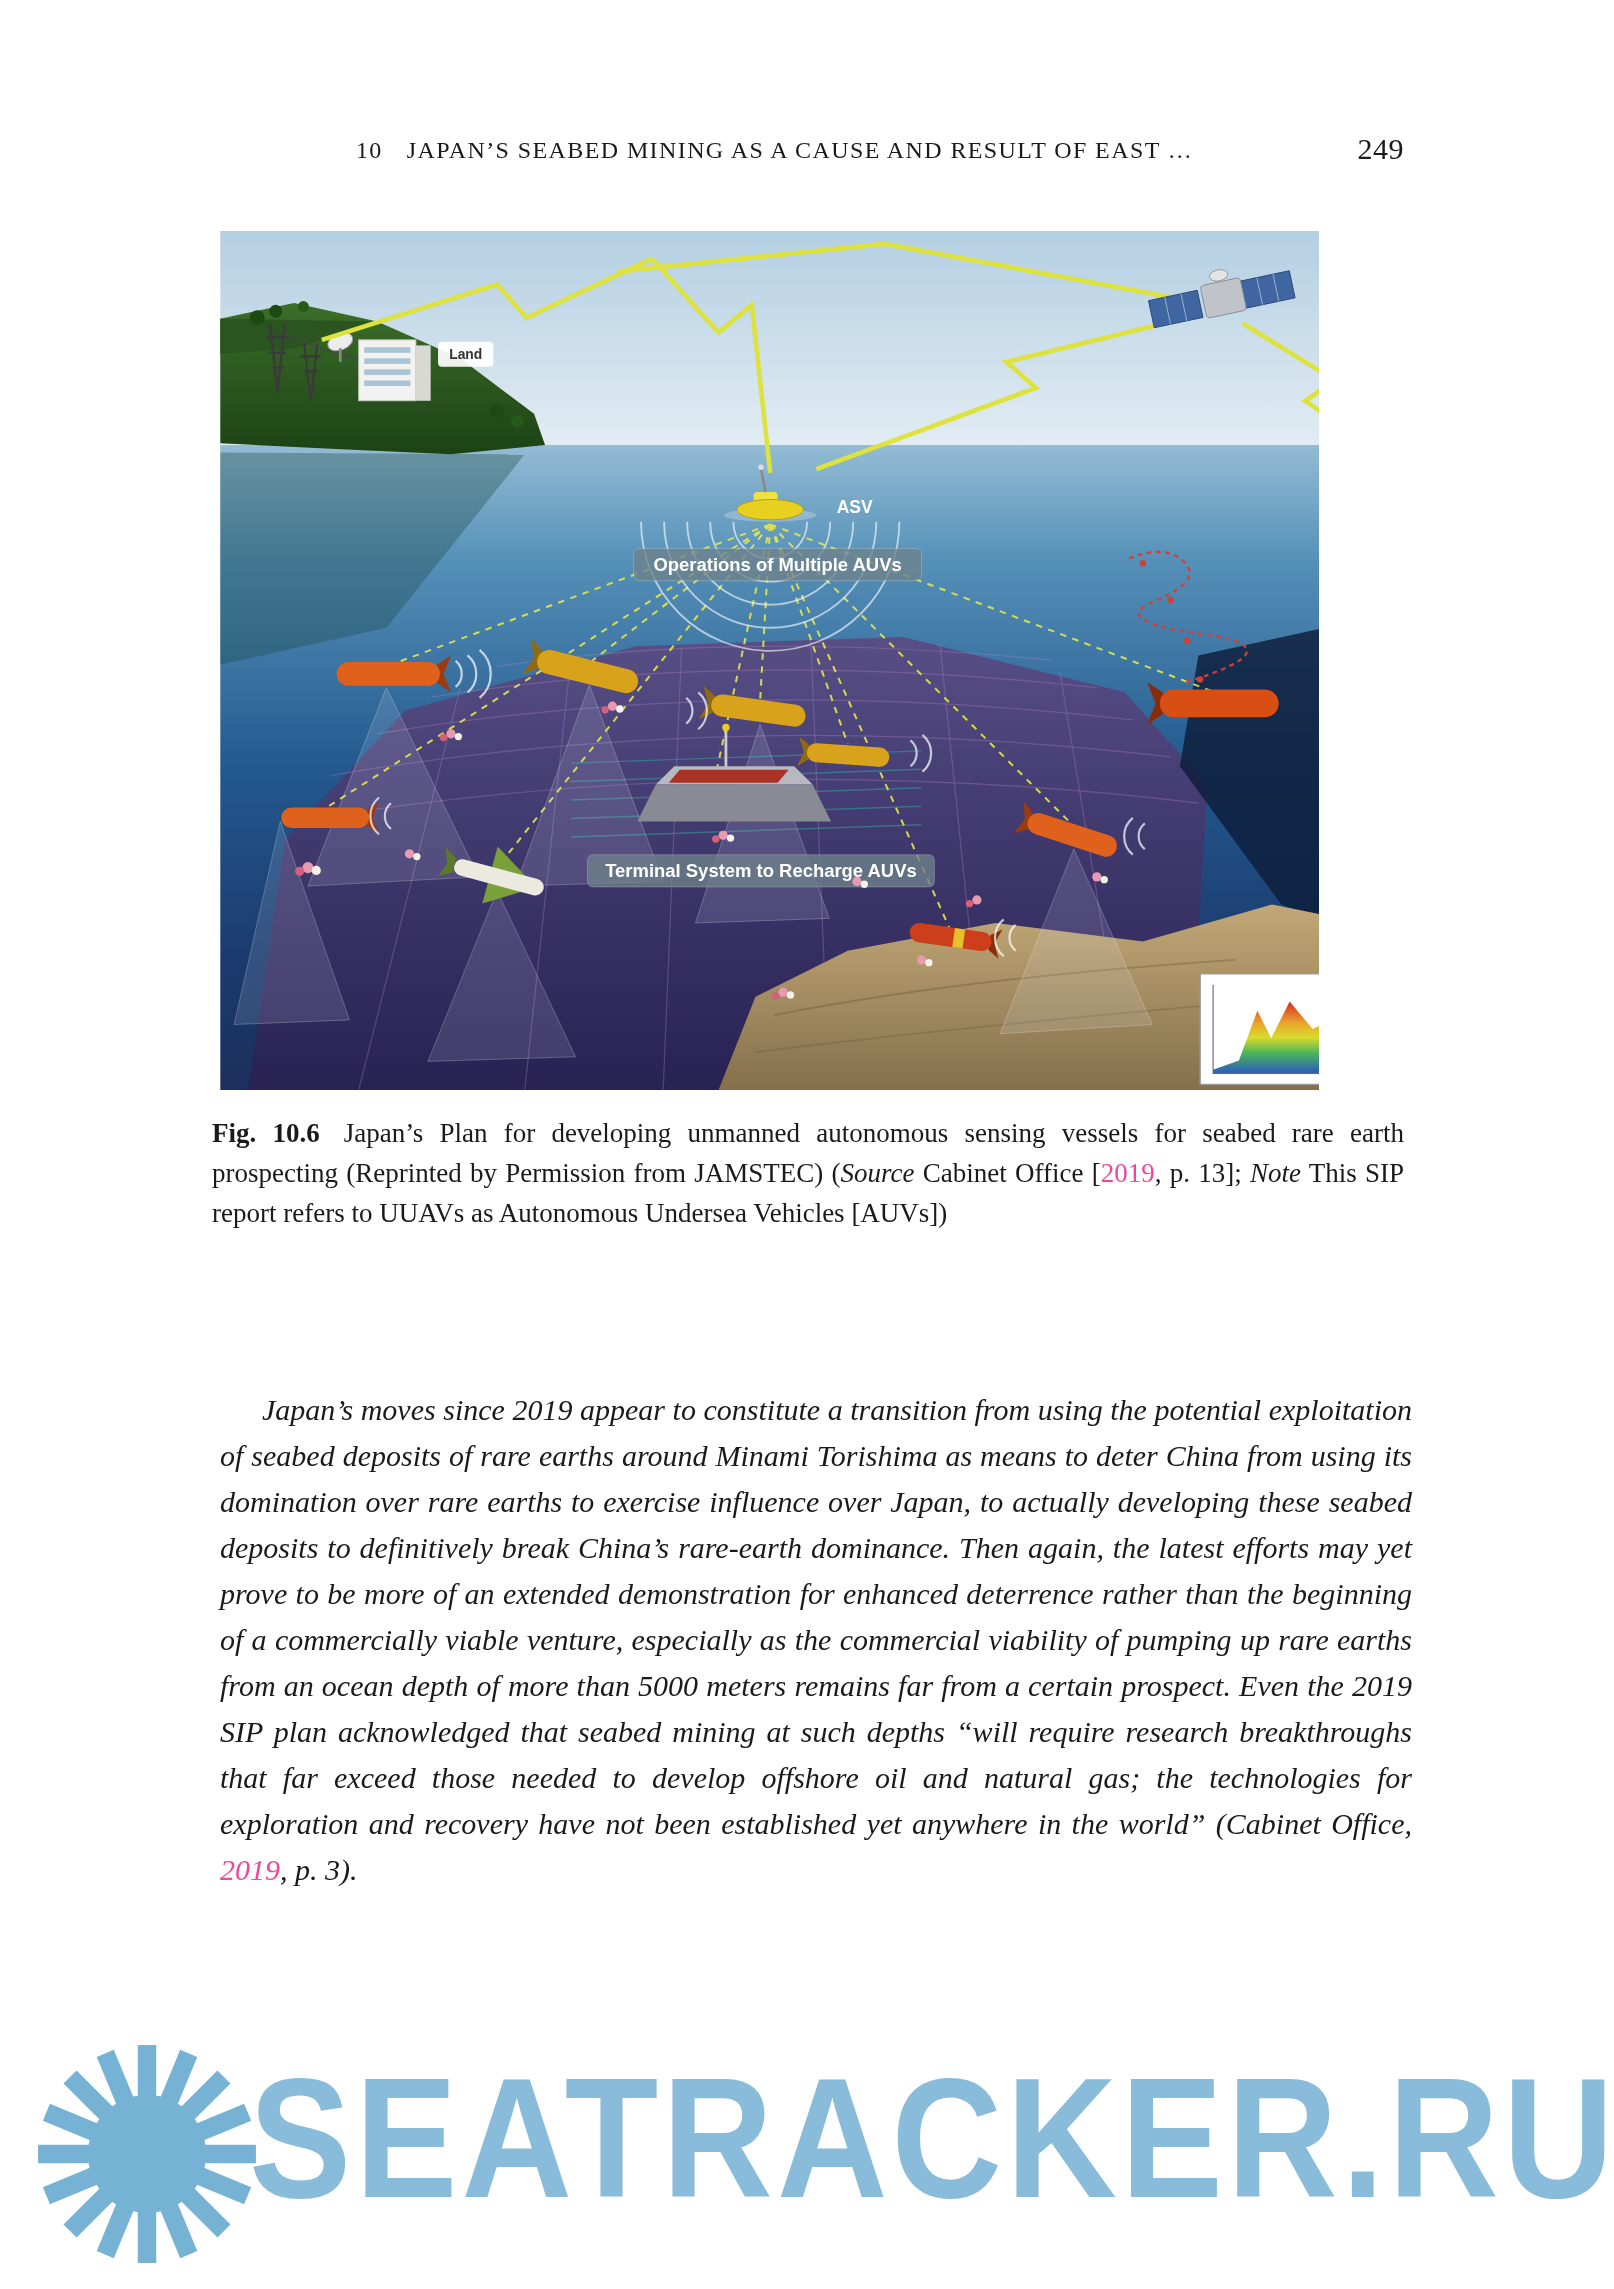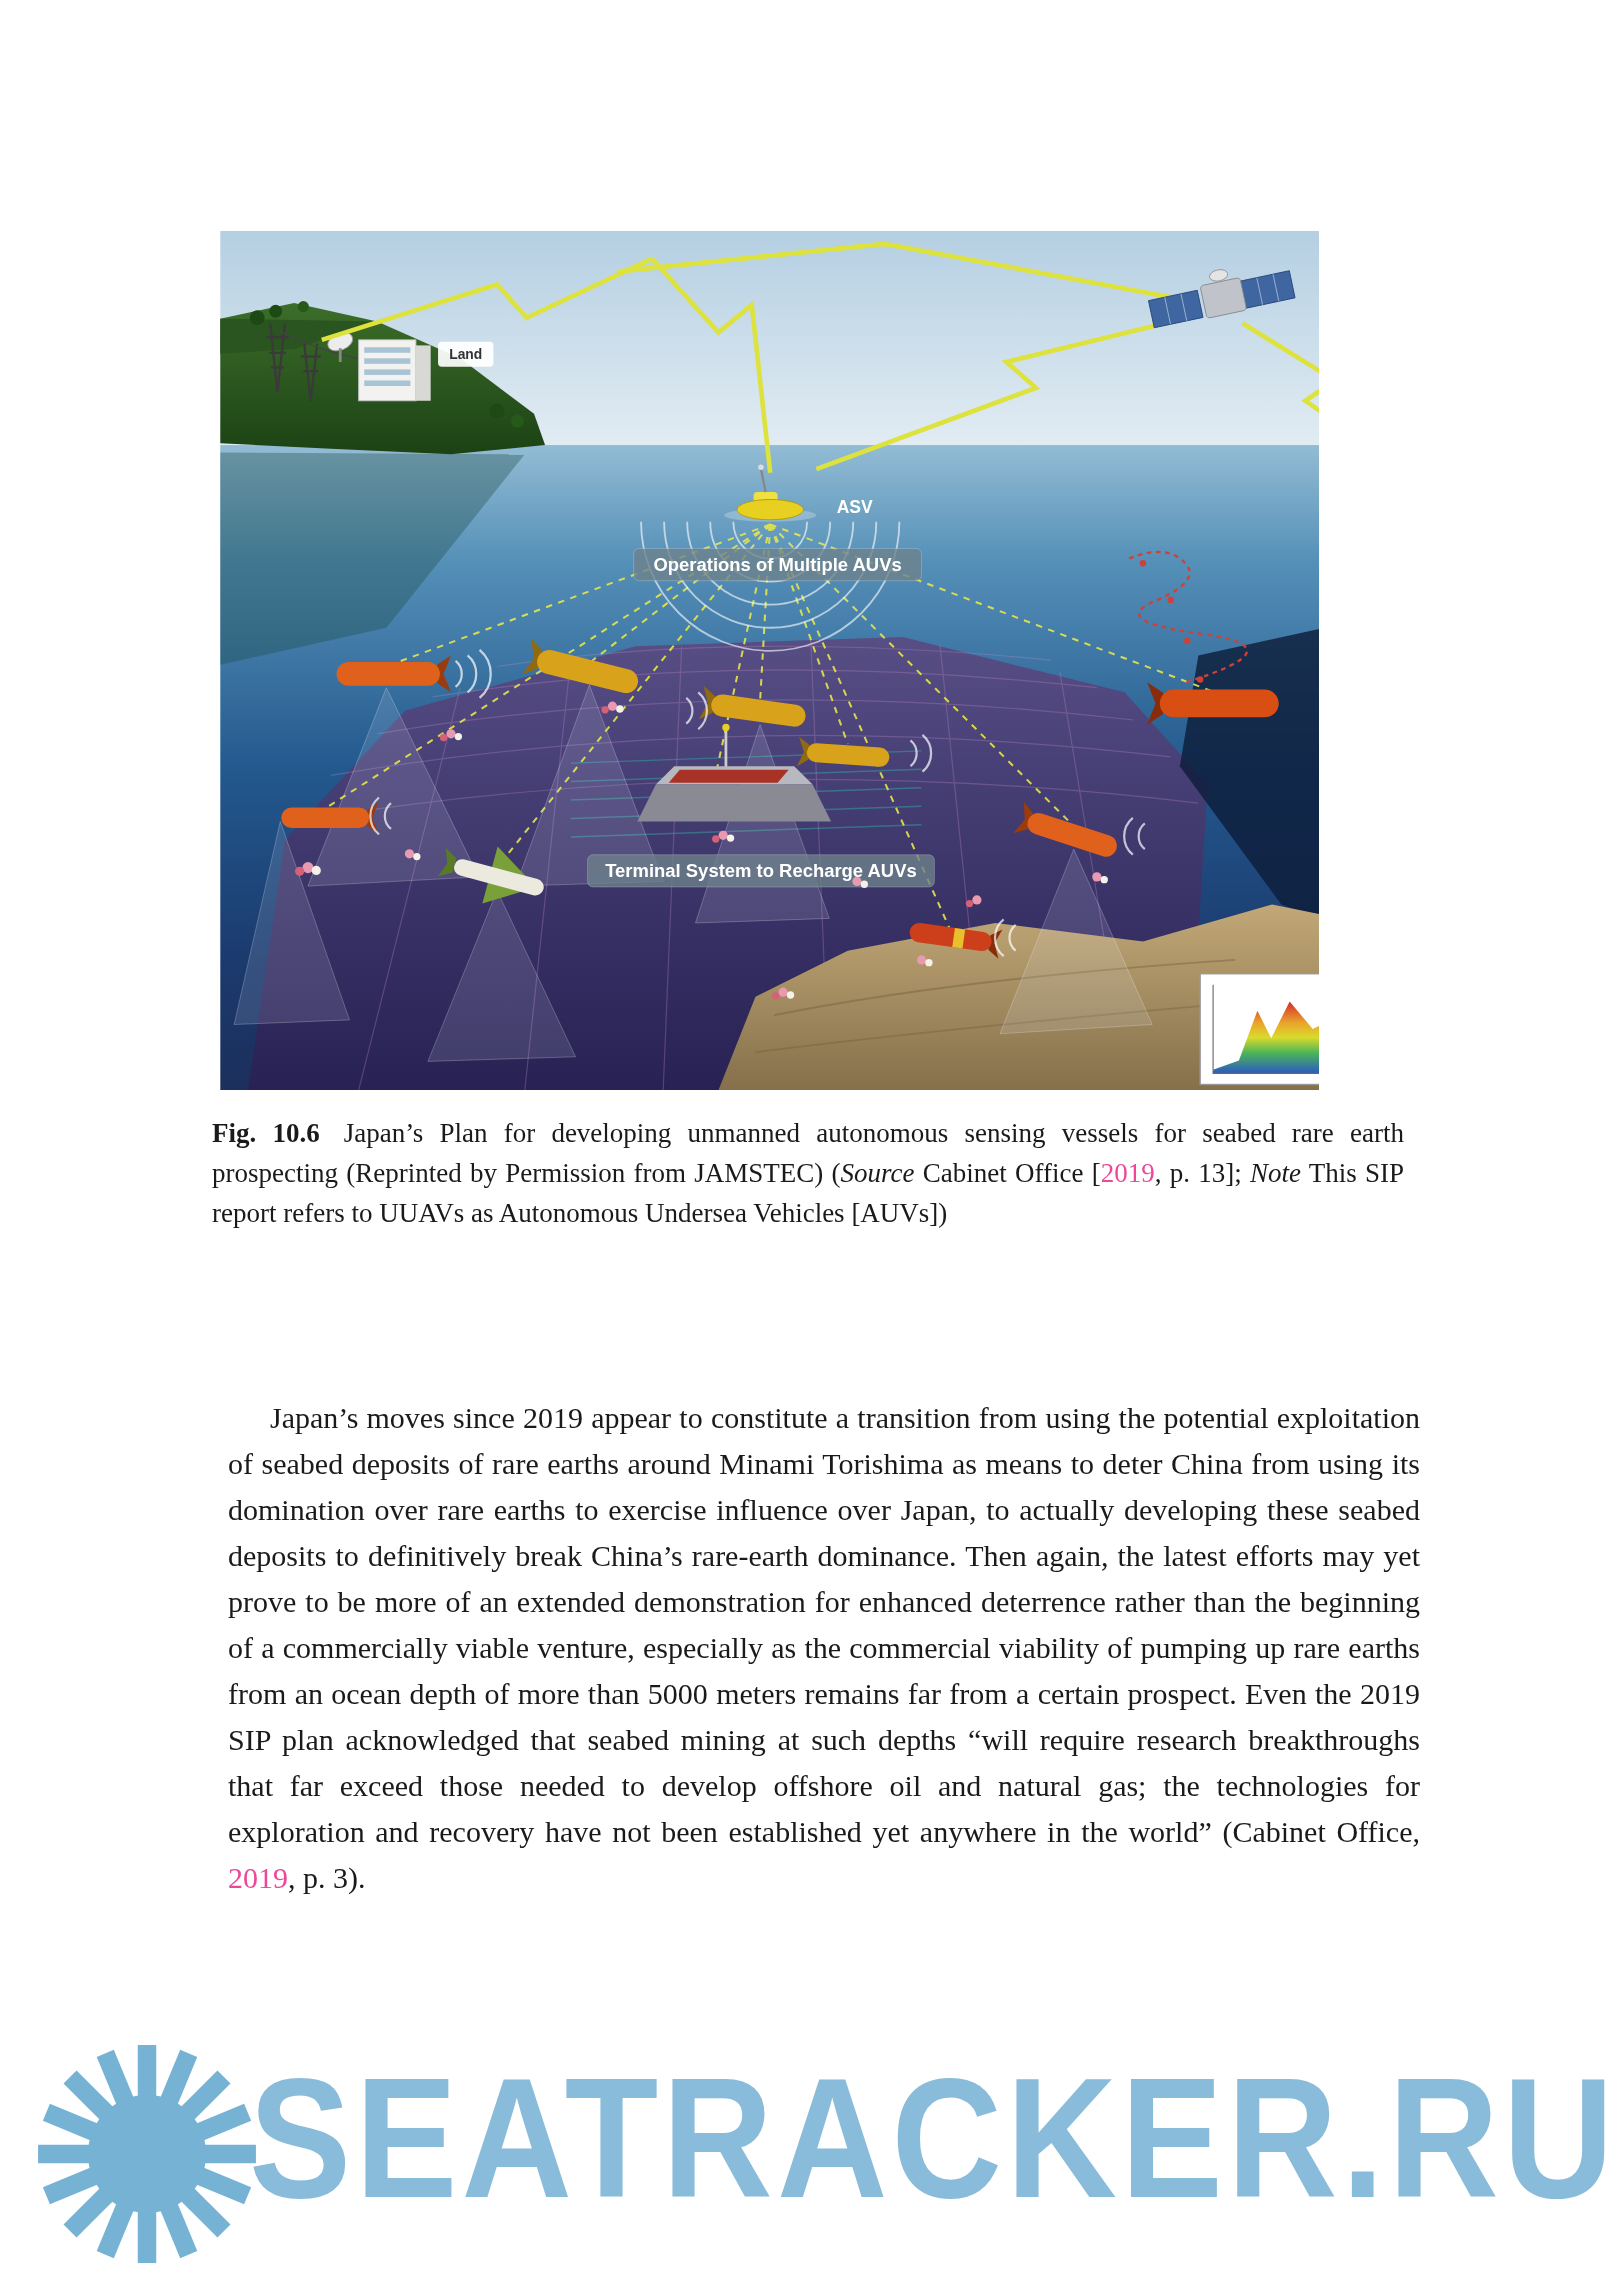--- a/index.html
+++ b/index.html
@@ -18,40 +18,46 @@
   .figure-box svg{display:block;}
 
   
   .caption{position:absolute;top:1113px;left:212px;width:1192px;margin:0;
            font-size:27px;line-height:40px;text-align:justify;}
   .cap-bold{font-weight:bold;margin-right:24px;}
   .ital{font-style:italic;}
   .link{color:#ec4899;text-decoration:none;cursor:pointer;}
 
   
-  .body-text{position:absolute;top:1379px;left:212px;width:1192px;margin:16px;
-             font-size:30px;line-height:46px;text-align:justify;text-indent:42px;}
+  .body-text{position:absolute;top:1379px;left:212px;width:1192px;margin:8px;
+             font-size:30px;line-height:46px;text-align:justify;text-indent:42px;font-style:italic;}
 
   
   .watermark{position:absolute;left:16px;top:2027px;width:1614px;height:263px;pointer-events:none;}
   .wm-sun{position:absolute;left:11px;top:7.4px;}
   .wm-text{position:absolute;left:233px;top:26px;margin:0;
            font-family:"Liberation Sans", sans-serif;font-weight:bold;
            font-size:170px;line-height:1;letter-spacing:4.6px;color:#7fb6d7;opacity:.92;
            transform:scaleX(.9);transform-origin:left center;white-space:nowrap;}
 
   
   .fig-label-text{font-family:"Liberation Sans", sans-serif;font-weight:bold;fill:#ffffff;}
   .fig-small-text{font-family:"Liberation Sans", sans-serif;font-weight:bold;fill:#333333;}
 </style>
 </head>
 <body>
 
 <div class="page">
 
+  <header class="running-head">
+    <div class="head-center">
+      <span class="chap-num">10</span><span class="run-title">JAPAN’S SEABED MINING AS A CAUSE AND RESULT OF EAST …</span>
+    </div>
+    <span class="page-num">249</span>
+  </header>
 
   <div class="figure-box">
     <svg viewBox="0 0 1288 931" width="1189" height="859">
       <defs>
         <linearGradient id="sky" x1="0" y1="0" x2="0" y2="1">
           <stop offset="0" stop-color="#b4cfe2"></stop>
             <stop offset=".65" stop-color="#dde9f1"></stop>
             <stop offset="1" stop-color="#eef4f8"></stop>
         </linearGradient>
         <linearGradient id="sea" x1="0" y1="0" x2="0" y2="1">

